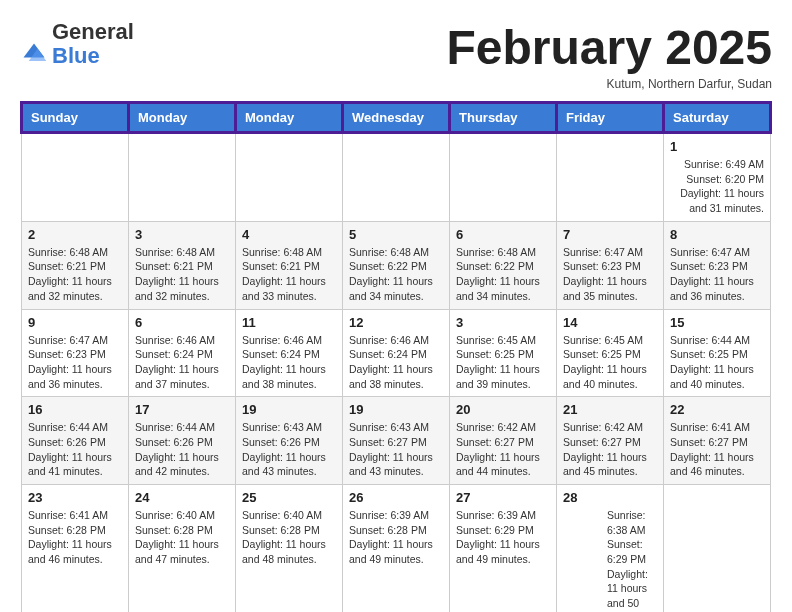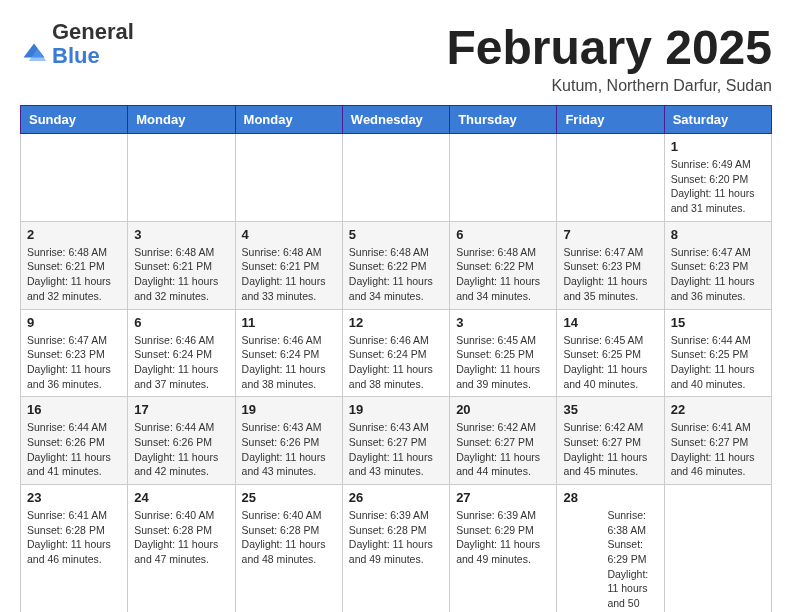--- a/index.html
+++ b/index.html
@@ -34,37 +34,37 @@
     }
     .title-area {
       text-align: right;
     }
     .month-title {
       font-size: 48px;
       font-weight: bold;
       color: #222;
     }
     .location-title {
-      font-size: 16px;
+      font-size: 12px;
       color: #444;
       margin-top: 2px;
     }
     .calendar {
       width: 100%;
       border-collapse: collapse;
       border: 1px solid #ccc;
     }
     .calendar th {
       background: #3a7bd5;
       color: #fff;
       font-size: 13px;
       font-weight: bold;
       padding: 6px 8px;
       text-align: left;
-      border: 1px solid #4c1d95;
+      border: 3px solid #4c1d95;
     }
     .calendar td {
       width: calc(100%/7);
       vertical-align: top;
       border: 1px solid #ccc;
       padding: 5px 6px;
       font-size: 11px;
       color: #333;
       height: 85px;
       background: #fff;
@@ -122,21 +122,21 @@
   <tbody id="calendar-body">
   <tr>
         <td class="empty-cell"></td>
         <td class="empty-cell"></td>
         <td class="empty-cell"></td>
         <td class="empty-cell"></td>
         <td class="empty-cell"></td>
         <td class="empty-cell"></td>
         <td>
           <div class="day-num">1</div>
-          <div class="day-info" style="white-space: pre-line;">Sunrise: 6:49 AM
+          <div class="day-info" style="white-space: pre-line; text-align: right;">Sunrise: 6:49 AM
 Sunset: 6:20 PM
 Daylight: 11 hours
 and 31 minutes.</div>
         </td>
       </tr>
       <tr>
         <td>
           <div class="day-num">2</div>
           <div class="day-info" style="white-space: pre-line;">Sunrise: 6:48 AM
 Sunset: 6:21 PM
@@ -267,21 +267,21 @@
 and 43 minutes.</div>
         </td>
         <td>
           <div class="day-num">20</div>
           <div class="day-info" style="white-space: pre-line;">Sunrise: 6:42 AM
 Sunset: 6:27 PM
 Daylight: 11 hours
 and 44 minutes.</div>
         </td>
         <td>
-          <div class="day-num">35</div>
+          <div class="day-num">21</div>
           <div class="day-info" style="white-space: pre-line;">Sunrise: 6:42 AM
 Sunset: 6:27 PM
 Daylight: 11 hours
 and 45 minutes.</div>
         </td>
         <td>
           <div class="day-num">22</div>
           <div class="day-info" style="white-space: pre-line;">Sunrise: 6:41 AM
 Sunset: 6:27 PM
 Daylight: 11 hours

